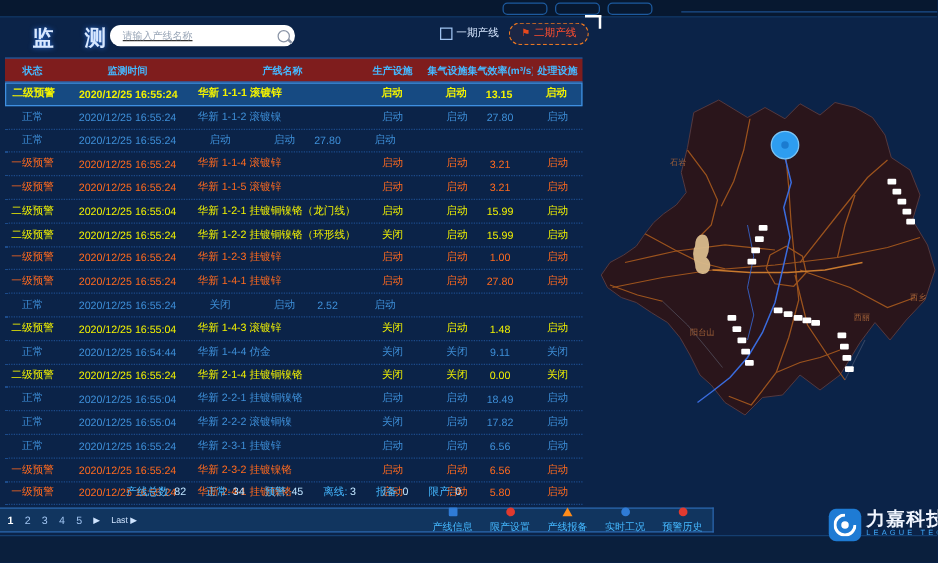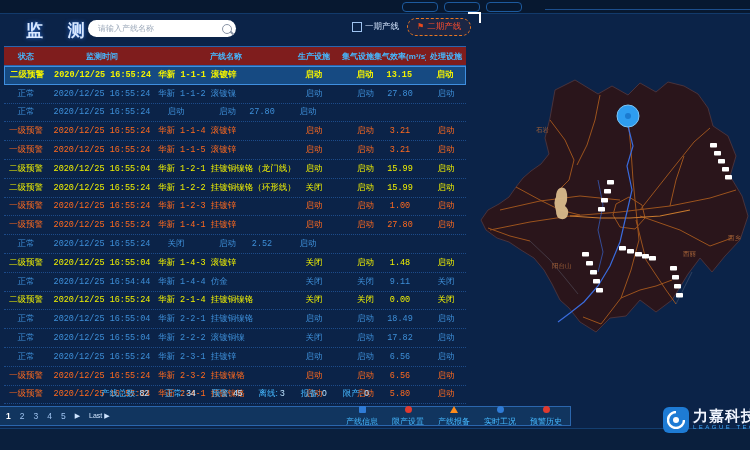--- a/index.html
+++ b/index.html
@@ -10,38 +10,38 @@
   .top-decor{position:absolute;top:0;left:0;right:0;height:13px;background:#071830;
              border-bottom:1px solid #123A6B;}
   .deco-pill{position:absolute;top:2px;width:34px;height:8px;border:1px solid #1D5A9E;border-radius:4px;}
   .top-line{position:absolute;top:9px;left:545px;right:0;height:1px;background:#1C4E8C;}
   
   .page-title{position:absolute;left:26px;top:19px;font-size:17px;font-weight:bold;
               color:#D8E8FF;letter-spacing:10px;text-shadow:0 0 4px #2b6cd4;}
   .search-wrap{position:absolute;left:88px;top:20px;width:148px;height:17px;background:#fff;
                border-radius:9px;display:flex;align-items:center;padding:0 4px 0 8px;box-sizing:border-box;}
   .search-wrap input{flex:1;border:none;outline:none;background:transparent;font-size:8px;color:#333;
-                     font-family:inherit;min-width:0;}
+                     font-family:inherit;min-width:0;text-decoration:underline;}
   .search-wrap input::placeholder{color:#9AA7B8;}
   .mag{width:8px;height:8px;border:1.5px solid #8A94A6;border-radius:50%;position:relative;flex:0 0 auto;}
   .mag::after{content:"";position:absolute;width:4px;height:1.5px;background:#8A94A6;
               transform:rotate(45deg);right:-3px;bottom:-1px;}
   .phase-controls{position:absolute;left:352px;top:18px;display:flex;align-items:center;gap:8px;}
   .chk{width:8px;height:8px;border:1px solid #9FC3F0;display:inline-block;margin-right:3px;}
   .phase1{display:flex;align-items:center;color:#D7E7FF;font-size:8.5px;cursor:pointer;}
   .phase2-btn{border:1px dashed #E87722;border-radius:9px;color:#FF4D2E;font-size:8.5px;
               padding:2px 9px;background:rgba(232,73,29,.08);display:flex;align-items:center;gap:3px;cursor:pointer;}
   .flag{color:#E8491D;font-size:8px;line-height:1;}
   .corner-bracket{position:absolute;left:468px;top:12px;width:11px;height:9px;
                   border-top:2px solid #fff;border-right:2px solid #fff;}
   
   .table{position:absolute;left:4px;top:46px;width:462px;border-top:1px solid #2B66AD;}
   .thead{display:flex;height:18px;align-items:center;border-bottom:1px solid #2A62A8;background:#7f1d1d;}
   .thead .cell{color:#45B8FF;font-size:8px;font-weight:bold;}
-  .trow{display:flex;height:17.8px;align-items:center;border-bottom:1px dotted #1C4B8A;font-size:8.5px;font-family:Liberation Mono, monospace;}
+  .trow{display:flex;height:17.8px;align-items:center;border-bottom:1px dotted #1C4B8A;font-size:8.5px;}
   .cell{overflow:hidden;white-space:nowrap;box-sizing:border-box;}
   .c-status{width:44px;text-align:center;}
   .c-time{width:108px;text-align:center;}
   .c-name{width:138px;text-align:left;padding-left:2px;}
   .c-prod{width:40px;text-align:center;}
   .c-gas{width:40px;text-align:right;}
   .c-eff{width:52px;text-align:center;}
   .c-treat{width:40px;text-align:center;}
   .lv-normal{color:#3E8FD8;}
   .lv-warn1{color:#FF6A1E;}

